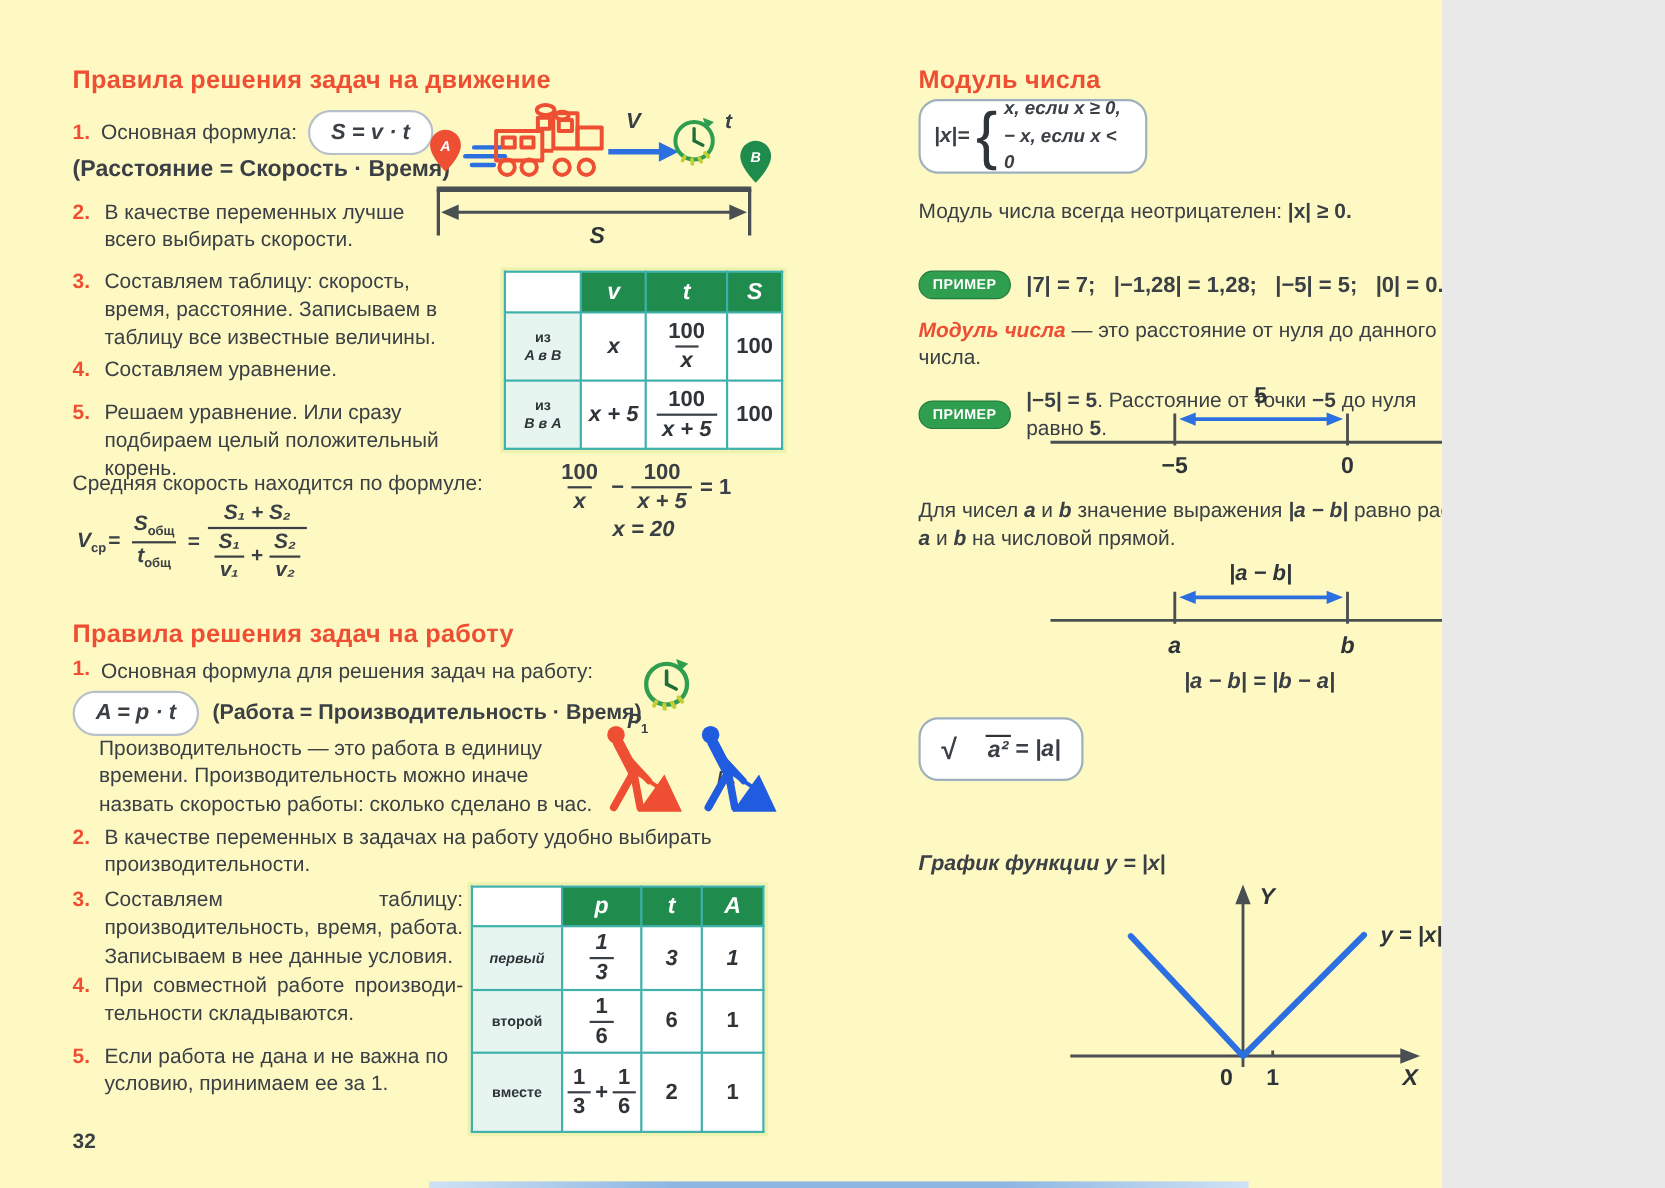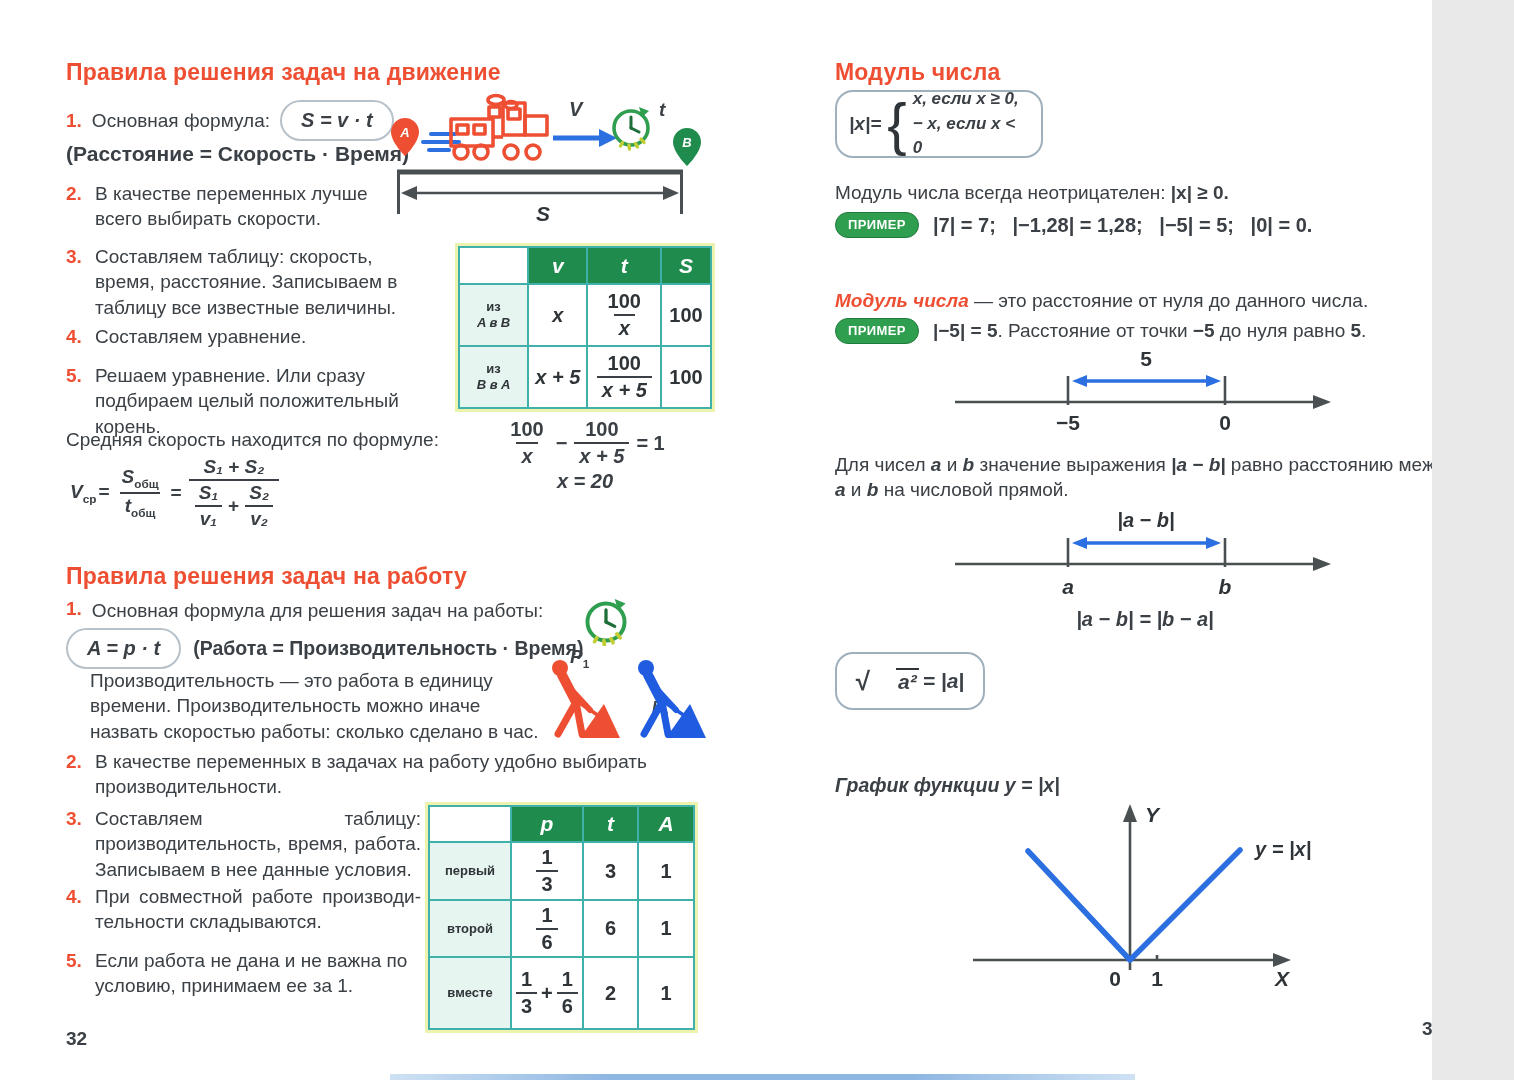--- a/index.html
+++ b/index.html
@@ -1,21 +1,21 @@
 <!DOCTYPE html>
 <html style="--accent: #ee4f33; --green: #1f8b4d; --blue: #2b6fe0; --teal: #3fb0aa; --badge: #2f9e4f; --ink: #3a4045;"><head>
 <meta charset="utf-8">
 <style>
   :root{
     --accent:#ee4f33; --green:#1f8b4d; --blue:#2b6fe0;
     --teal:#3fb0aa; --badge:#2f9e4f; --ink:#3a4045;
   }
   *{box-sizing:border-box;}
   body{margin:0;background:#e9e9e9;}
-  .page{position:relative;width:1432px;height:1080px;background:#ffffff;
+  .page{position:relative;width:1311px;height:1080px;background:#fef9c3;
         font-family:"Liberation Sans","DejaVu Sans",sans-serif;color:var(--ink);overflow:hidden;}
   .abs{position:absolute;}
   .section-title{font-size:23px;font-weight:700;color:var(--accent);letter-spacing:.2px;}
   .body-text{font-size:19px;font-weight:500;line-height:1.34;hyphens:manual;}
   .step{padding-left:29px;font-size:19px;font-weight:500;line-height:1.34;hyphens:manual;}
   .step .num{position:absolute;left:0;top:0;color:var(--accent);font-weight:700;}
   .just{text-align:justify;}
   .b{font-weight:700;}
   .i{font-style:italic;}
   .red{color:var(--accent);}
@@ -29,21 +29,21 @@
   .mathrow{display:inline-flex;align-items:center;gap:7px;font-weight:700;font-size:20px;}
   sub{font-size:.62em;}
   .book-table{border-collapse:collapse;background:#fff;box-shadow:0 0 0 3px #edf2ae;}
   .book-table th,.book-table td{border:2.5px solid var(--teal);text-align:center;vertical-align:middle;padding:2px 4px;}
   .book-table thead th{background:var(--green);color:#fff;font-style:italic;font-weight:700;font-size:21px;}
   .book-table thead th.corner{background:#fff;}
   .book-table td.rowlabel{background:#e7f5f1;font-weight:700;font-size:13px;line-height:1.2;}
   .book-table td{font-weight:700;font-size:20px;color:#2f3438;}
   .badge{display:inline-block;background:var(--badge);color:#fff;font-size:13px;font-weight:700;
          padding:4px 12px 5px;border-radius:14px;letter-spacing:.4px;border:1.5px solid #1f7a3c;}
-  .exline{display:flex;align-items:center;gap:14px;}
+  .exline{display:flex;align-items:center;gap:14px;margin-top:34px;}
   .roundbox{border:2px solid #9fb0bd;border-radius:18px;background:#fff;display:flex;align-items:center;}
   .brace{font-size:58px;font-weight:400;line-height:.9;color:#2f3438;}
   .cases{font-size:17px;font-weight:700;font-style:italic;line-height:1.45;}
   .radicand{border-top:2.6px solid #2f3438;padding:0 2px;}
   .pagenum{font-size:19px;font-weight:700;}
   svg text{font-family:"Liberation Sans","DejaVu Sans",sans-serif;}
   .edge-strip{background:linear-gradient(90deg,#cfe2f4,#8db6e2 30%,#8db6e2 70%,#cfe2f4);}
 </style>
 </head>
 <body>
@@ -214,21 +214,21 @@
         <span class="fd i">x + 5</span>
       </span>
     <span>= 1</span>
   </div>
   <div class="abs b i" style="left:458px;top:470px;width:254px;text-align:center;font-size:20px;">x = 20</div>
 
   <h1 class="abs section-title" style="left:66px;top:548px;">Правила решения задач на работу</h1>
 
   <div class="abs" style="left:66px;top:598px;display:flex;gap:10px;">
     <span class="red b" style="font-size:19px;">1.</span>
-    <span class="body-text">Основная формула для решения задач на работы:</span>
+    <span class="body-text">Основная формула для решения задач на работу:</span>
   </div>
   <div class="abs body-text" style="left:90px;top:668px;width:460px;">Производительность — это работа в единицу времени. Производительность можно иначе назвать скоростью работы: сколько сделано в час.</div>
   <div class="abs" style="left:66px;top:628px;display:flex;align-items:center;gap:12px;">
     <span class="pill">A = p · t</span>
     <span class="caption" style="font-size:19.5px;">(Работа = Производительность · Время)</span>
   </div>
 
   <div class="abs" style="left:540px;top:598px;width:180px;height:145px;">
     <svg class="abs" style="left:42px;top:0;" width="48" height="48" viewBox="0 0 44 44">
       <circle cx="22" cy="22" r="17" stroke="#2f9e4f" stroke-width="3.6" fill="none"></circle>
@@ -288,21 +288,21 @@
       </colgroup>
     <thead>
       <tr style="height:36px;">
         <th class="corner"></th>
         <th>p</th>
         <th>t</th>
         <th>A</th>
       </tr>
     </thead>
     <tbody>
-      <tr style="height:58px;">
+      <tr style="height:58px;font-style:italic;">
         <td class="rowlabel">первый</td>
         <td><span class="frac">
               <span class="fn">1</span>
               <span class="fd">3</span>
             </span></td>
         <td>3</td>
         <td>1</td>
       </tr>
       <tr style="height:57px;">
         <td class="rowlabel">второй</td>

